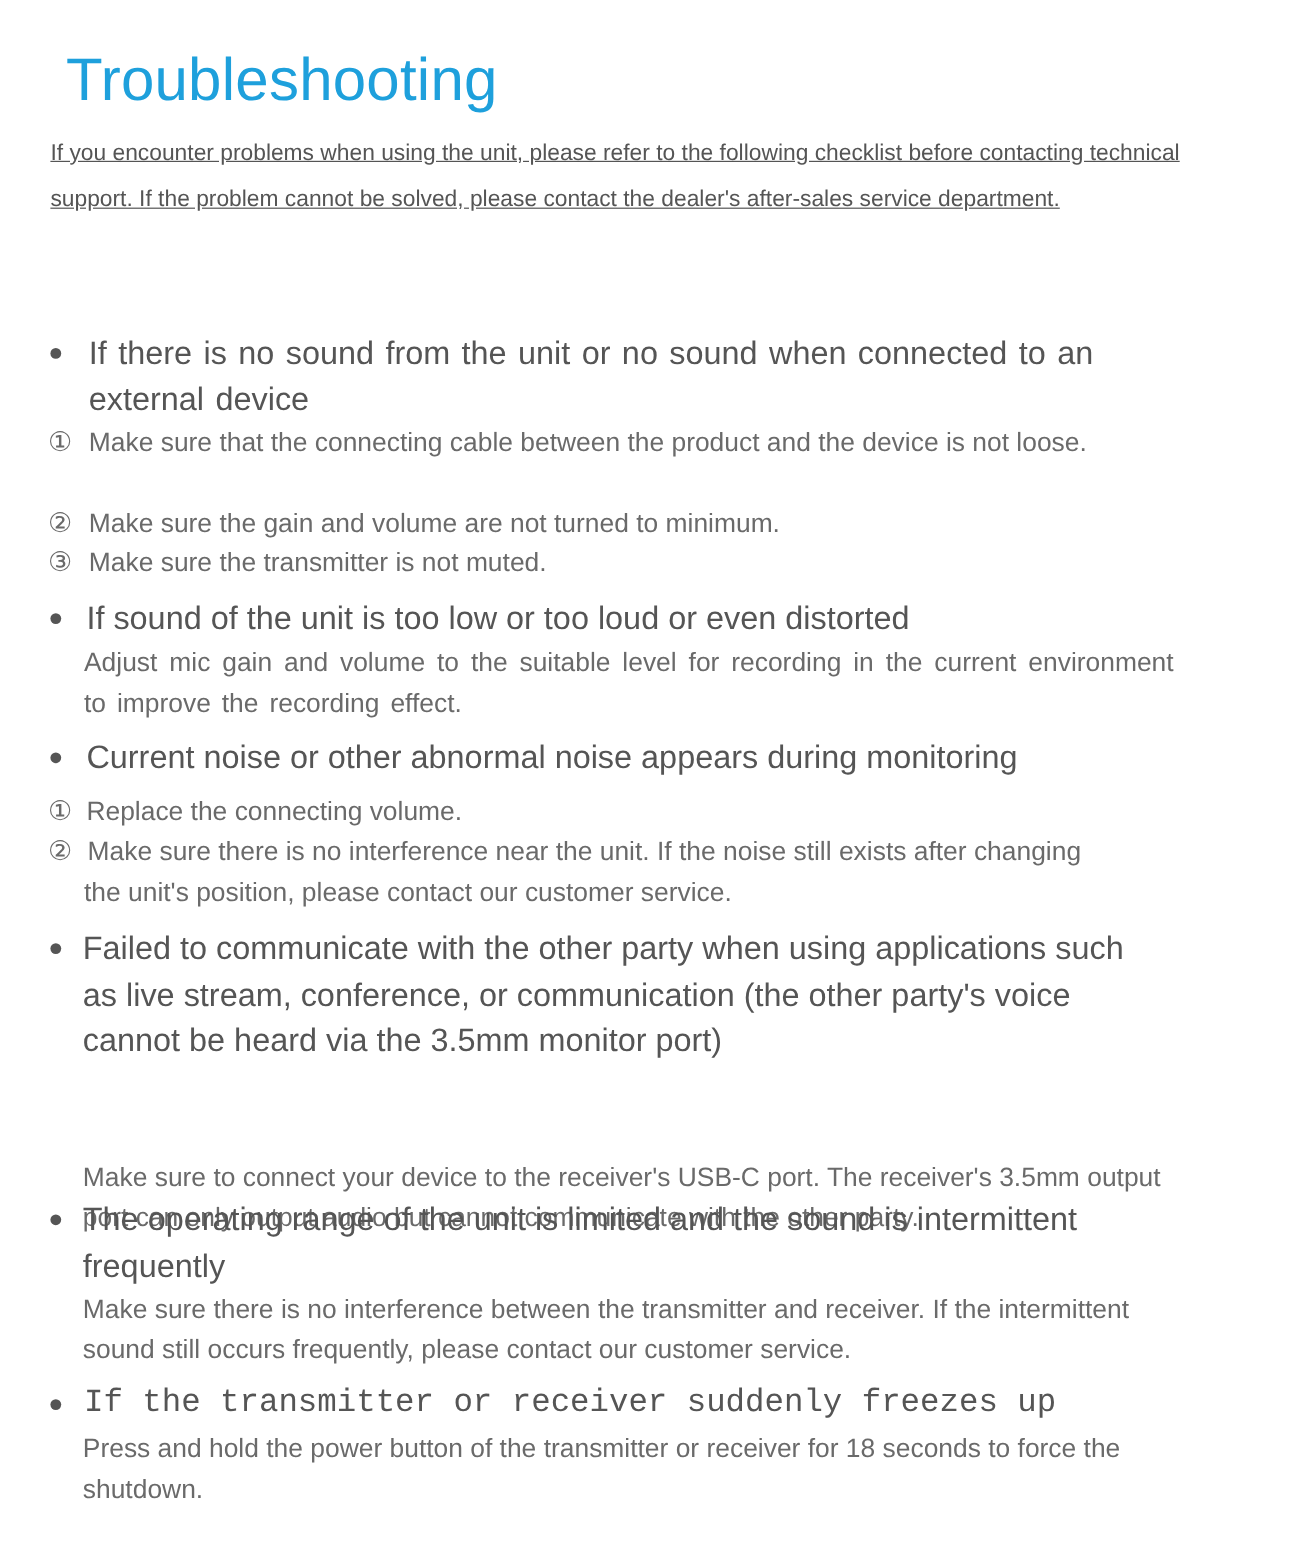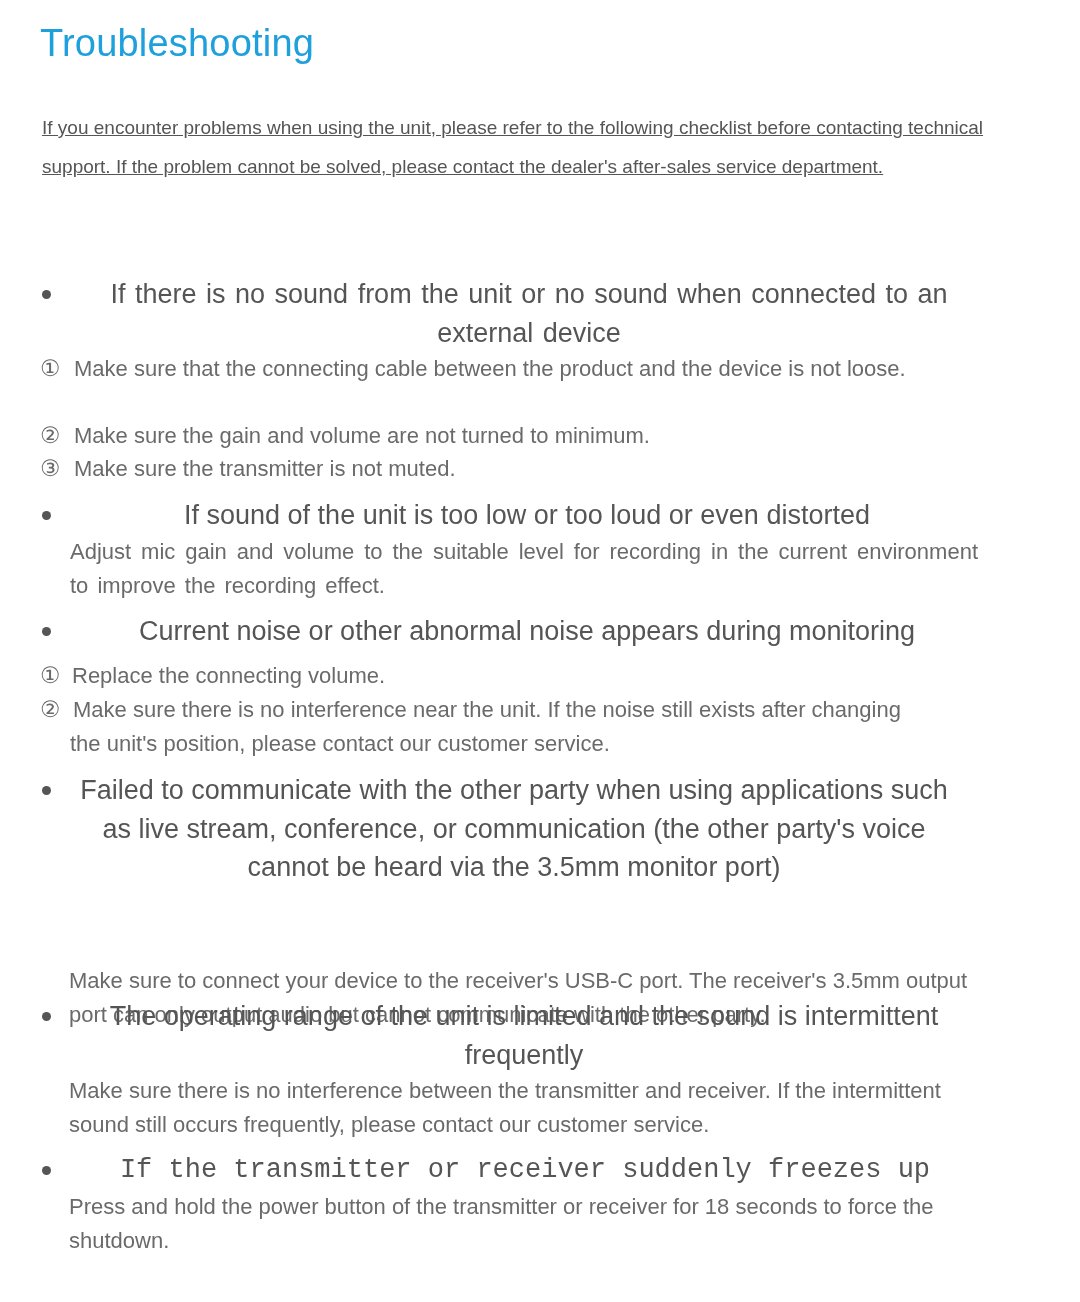--- a/index.html
+++ b/index.html
@@ -12,44 +12,43 @@
     height: 1302px;
     position: relative;
     overflow: hidden;
     font-family: "Liberation Sans", "DejaVu Sans", sans-serif;
     color: #555555;
   }
   .title {
     position: absolute;
     left: 40px;
     top: 22px;
-    font-size: 38px;
+    font-size: 50px;
     font-weight: 500;
     color: #1ea0dc;
     letter-spacing: 0.2px;
-    margin: 0;
+    margin: 15px;
   }
   .intro {
     position: absolute;
     left: 42px;
     top: 109px;
     width: 950px;
     font-size: 19px;
     line-height: 38.7px;
     color: #555555;
     margin: 0;
     text-decoration: underline;
   }
   .item-heading {
     position: absolute;
     font-size: 27px;
     line-height: 38.5px;
     color: #555555;
     margin: 0;
-    text-align: center;
   }
   .bullet {
     position: absolute;
     left: 42px;
     width: 9px;
     height: 9px;
     border-radius: 50%;
     background: #555555;
   }
   .sub {

